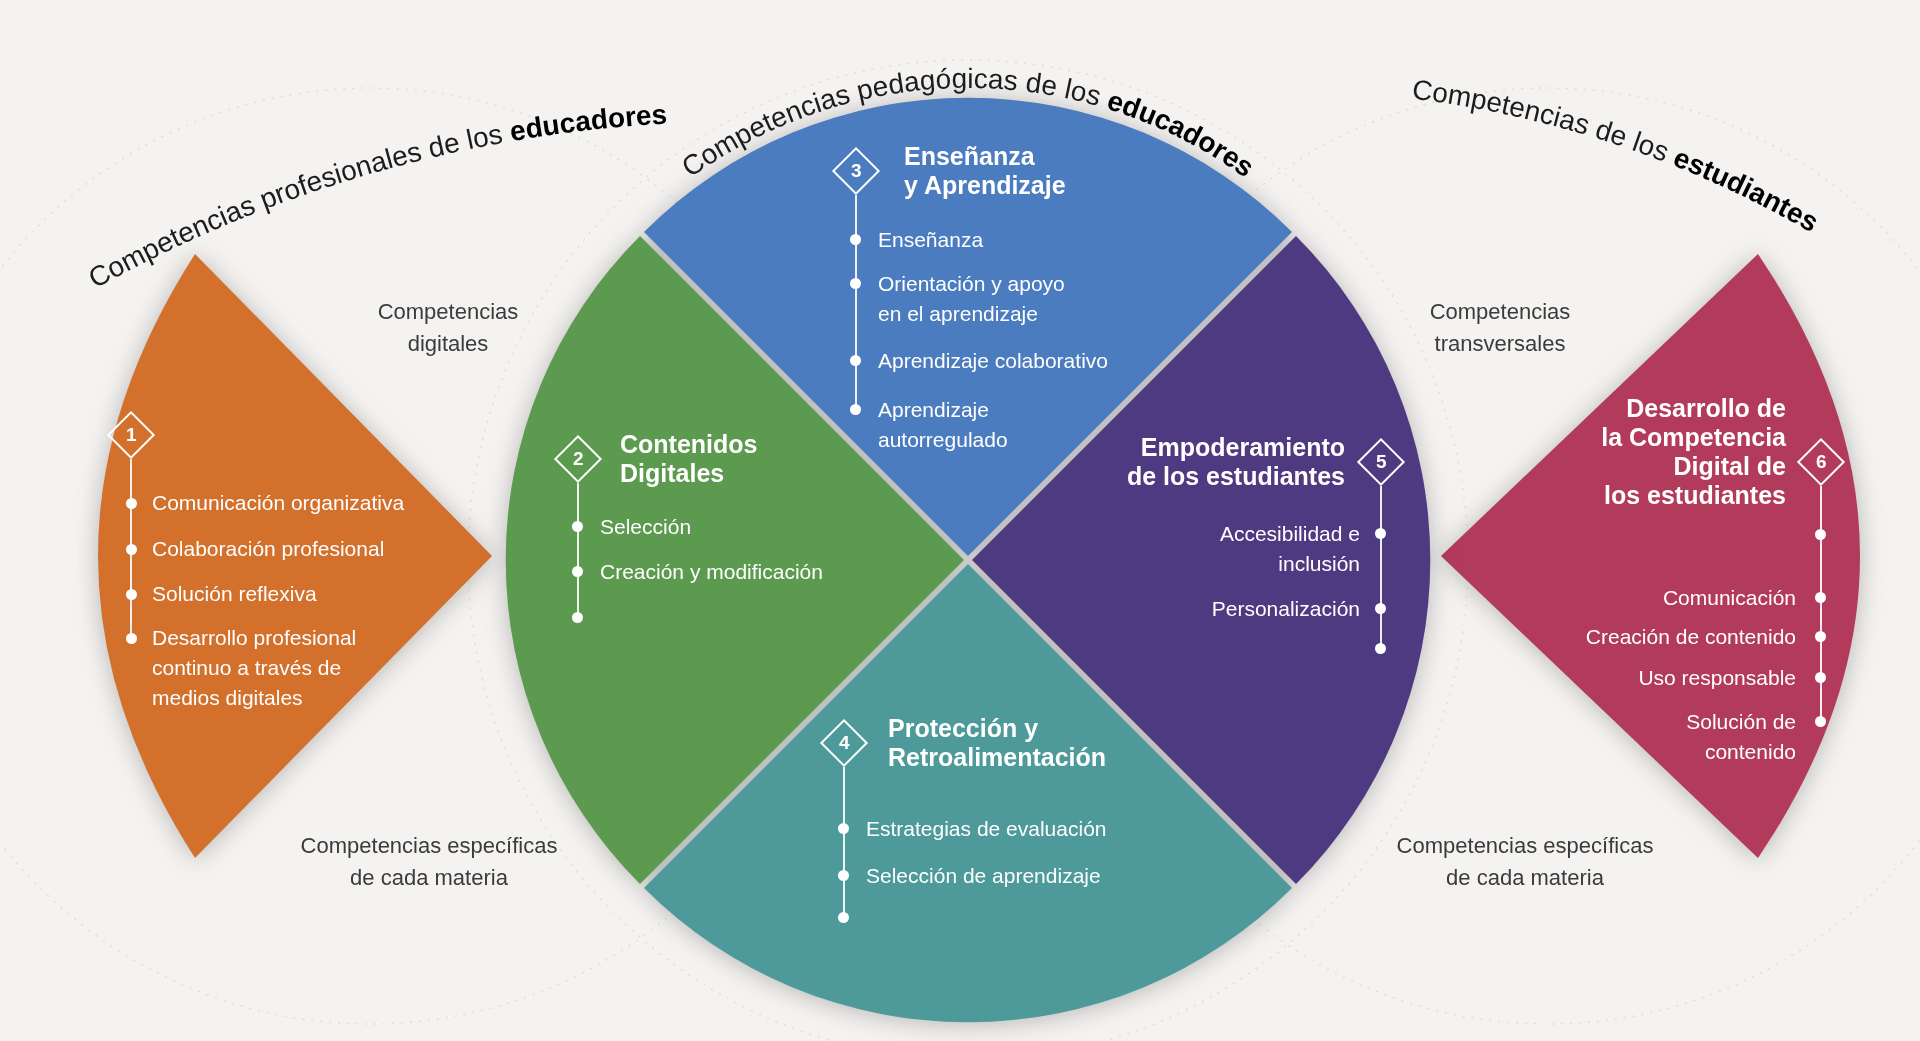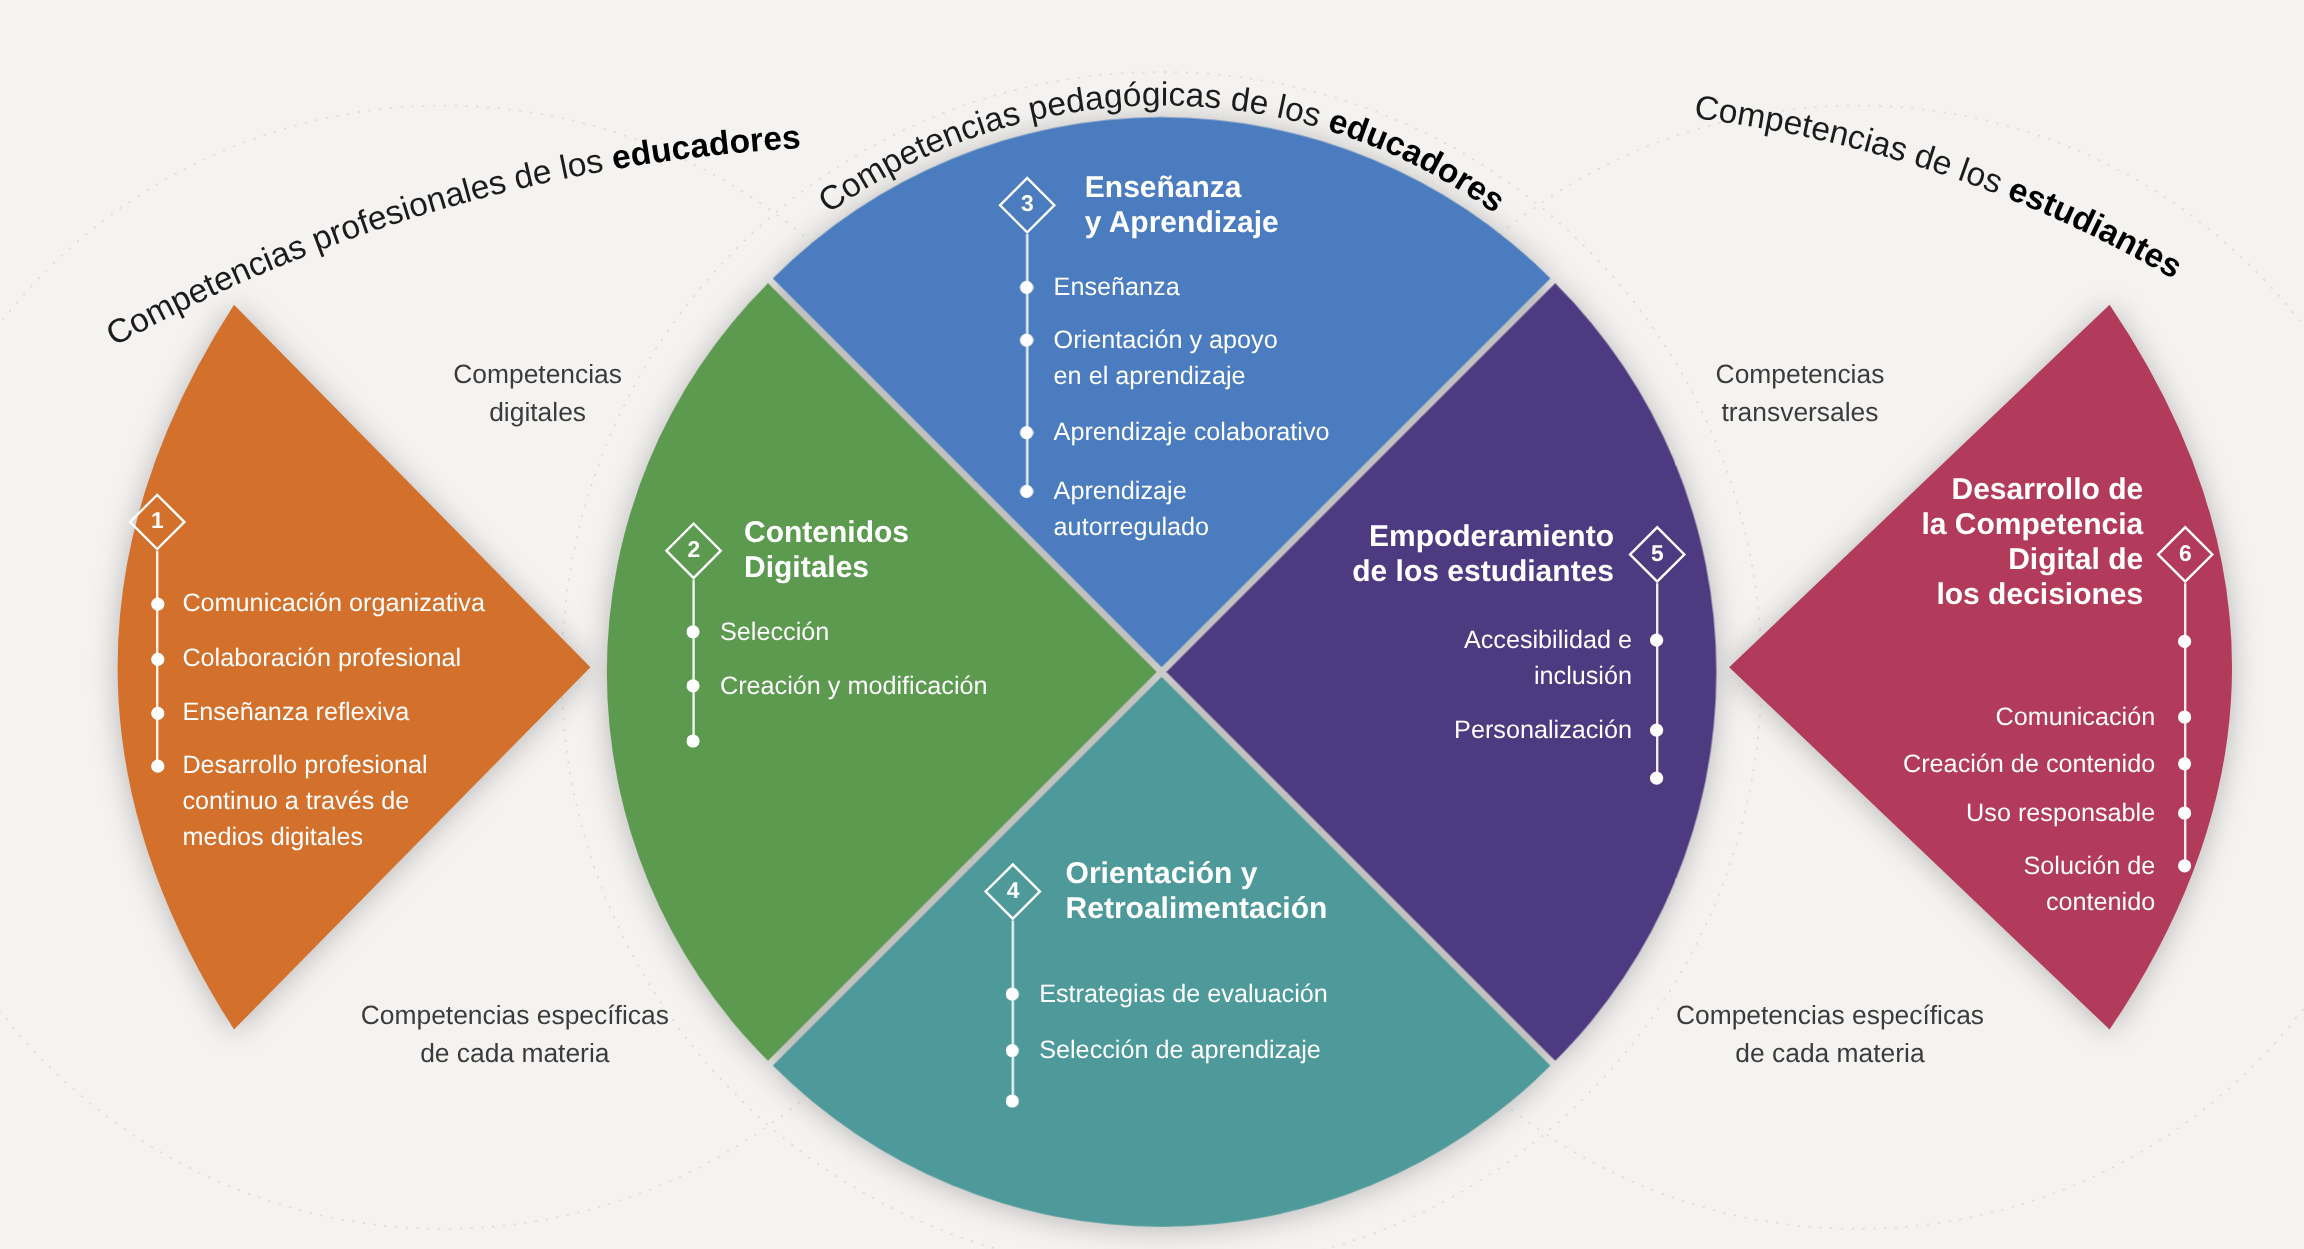--- a/index.html
+++ b/index.html
@@ -66,21 +66,21 @@
   <div class="diamond" style="left:114px;top:418px">
       <span>1</span>
     </div>
   <div class="vline" style="left:130px;top:459px;height:180px"></div>
   <div class="bullet" style="left:126px;top:498px"></div>
   <div class="bullet" style="left:126px;top:544px"></div>
   <div class="bullet" style="left:126px;top:589px"></div>
   <div class="bullet" style="left:126px;top:633px"></div>
   <div class="item" style="left:152px;top:488px">Comunicación organizativa</div>
   <div class="item" style="left:152px;top:534px">Colaboración profesional</div>
-  <div class="item" style="left:152px;top:579px">Enseñanza reflexiva</div>
+  <div class="item" style="left:152px;top:579px">Solución reflexiva</div>
   <div class="item" style="left:152px;top:623px">Desarrollo profesional
 continuo a través de
 medios digitales</div>
 
   <div class="diamond" style="left:561px;top:442px">
       <span>2</span>
     </div>
   <div class="vline" style="left:577px;top:483px;height:135px"></div>
   <div class="area-title" style="left:620px;top:430px">Contenidos
 Digitales</div>
@@ -104,21 +104,21 @@
   <div class="item" style="left:878px;top:269px">Orientación y apoyo
 en el aprendizaje</div>
   <div class="item" style="left:878px;top:346px">Aprendizaje colaborativo</div>
   <div class="item" style="left:878px;top:395px">Aprendizaje
 autorregulado</div>
 
   <div class="diamond" style="left:827px;top:726px">
       <span>4</span>
     </div>
   <div class="vline" style="left:843px;top:767px;height:151px"></div>
-  <div class="area-title" style="left:888px;top:714px">Orientación y
+  <div class="area-title" style="left:888px;top:714px">Protección y
 Retroalimentación</div>
   <div class="bullet" style="left:838px;top:823px"></div>
   <div class="bullet" style="left:838px;top:870px"></div>
   <div class="bullet" style="left:838px;top:912px"></div>
   <div class="item" style="left:866px;top:814px">Estrategias de evaluación</div>
   <div class="item" style="left:866px;top:861px">Selección de aprendizaje</div>
 
   <div class="diamond" style="left:1364px;top:445px">
       <span>5</span>
     </div>
@@ -132,21 +132,21 @@
 inclusión</div>
   <div class="item right" style="right:560px;top:594px">Personalización</div>
 
   <div class="diamond" style="left:1804px;top:445px">
       <span>6</span>
     </div>
   <div class="vline" style="left:1820px;top:486px;height:236px"></div>
   <div class="area-title right" style="right:134px;top:394px">Desarrollo de
 la Competencia
 Digital de
-los decisiones</div>
+los estudiantes</div>
   <div class="bullet" style="left:1815px;top:529px"></div>
   <div class="bullet" style="left:1815px;top:592px"></div>
   <div class="bullet" style="left:1815px;top:631px"></div>
   <div class="bullet" style="left:1815px;top:672px"></div>
   <div class="bullet" style="left:1815px;top:716px"></div>
   <div class="item right" style="right:124px;top:583px">Comunicación</div>
   <div class="item right" style="right:124px;top:622px">Creación de contenido</div>
   <div class="item right" style="right:124px;top:663px">Uso responsable</div>
   <div class="item right" style="right:124px;top:707px">Solución de
 contenido</div>

